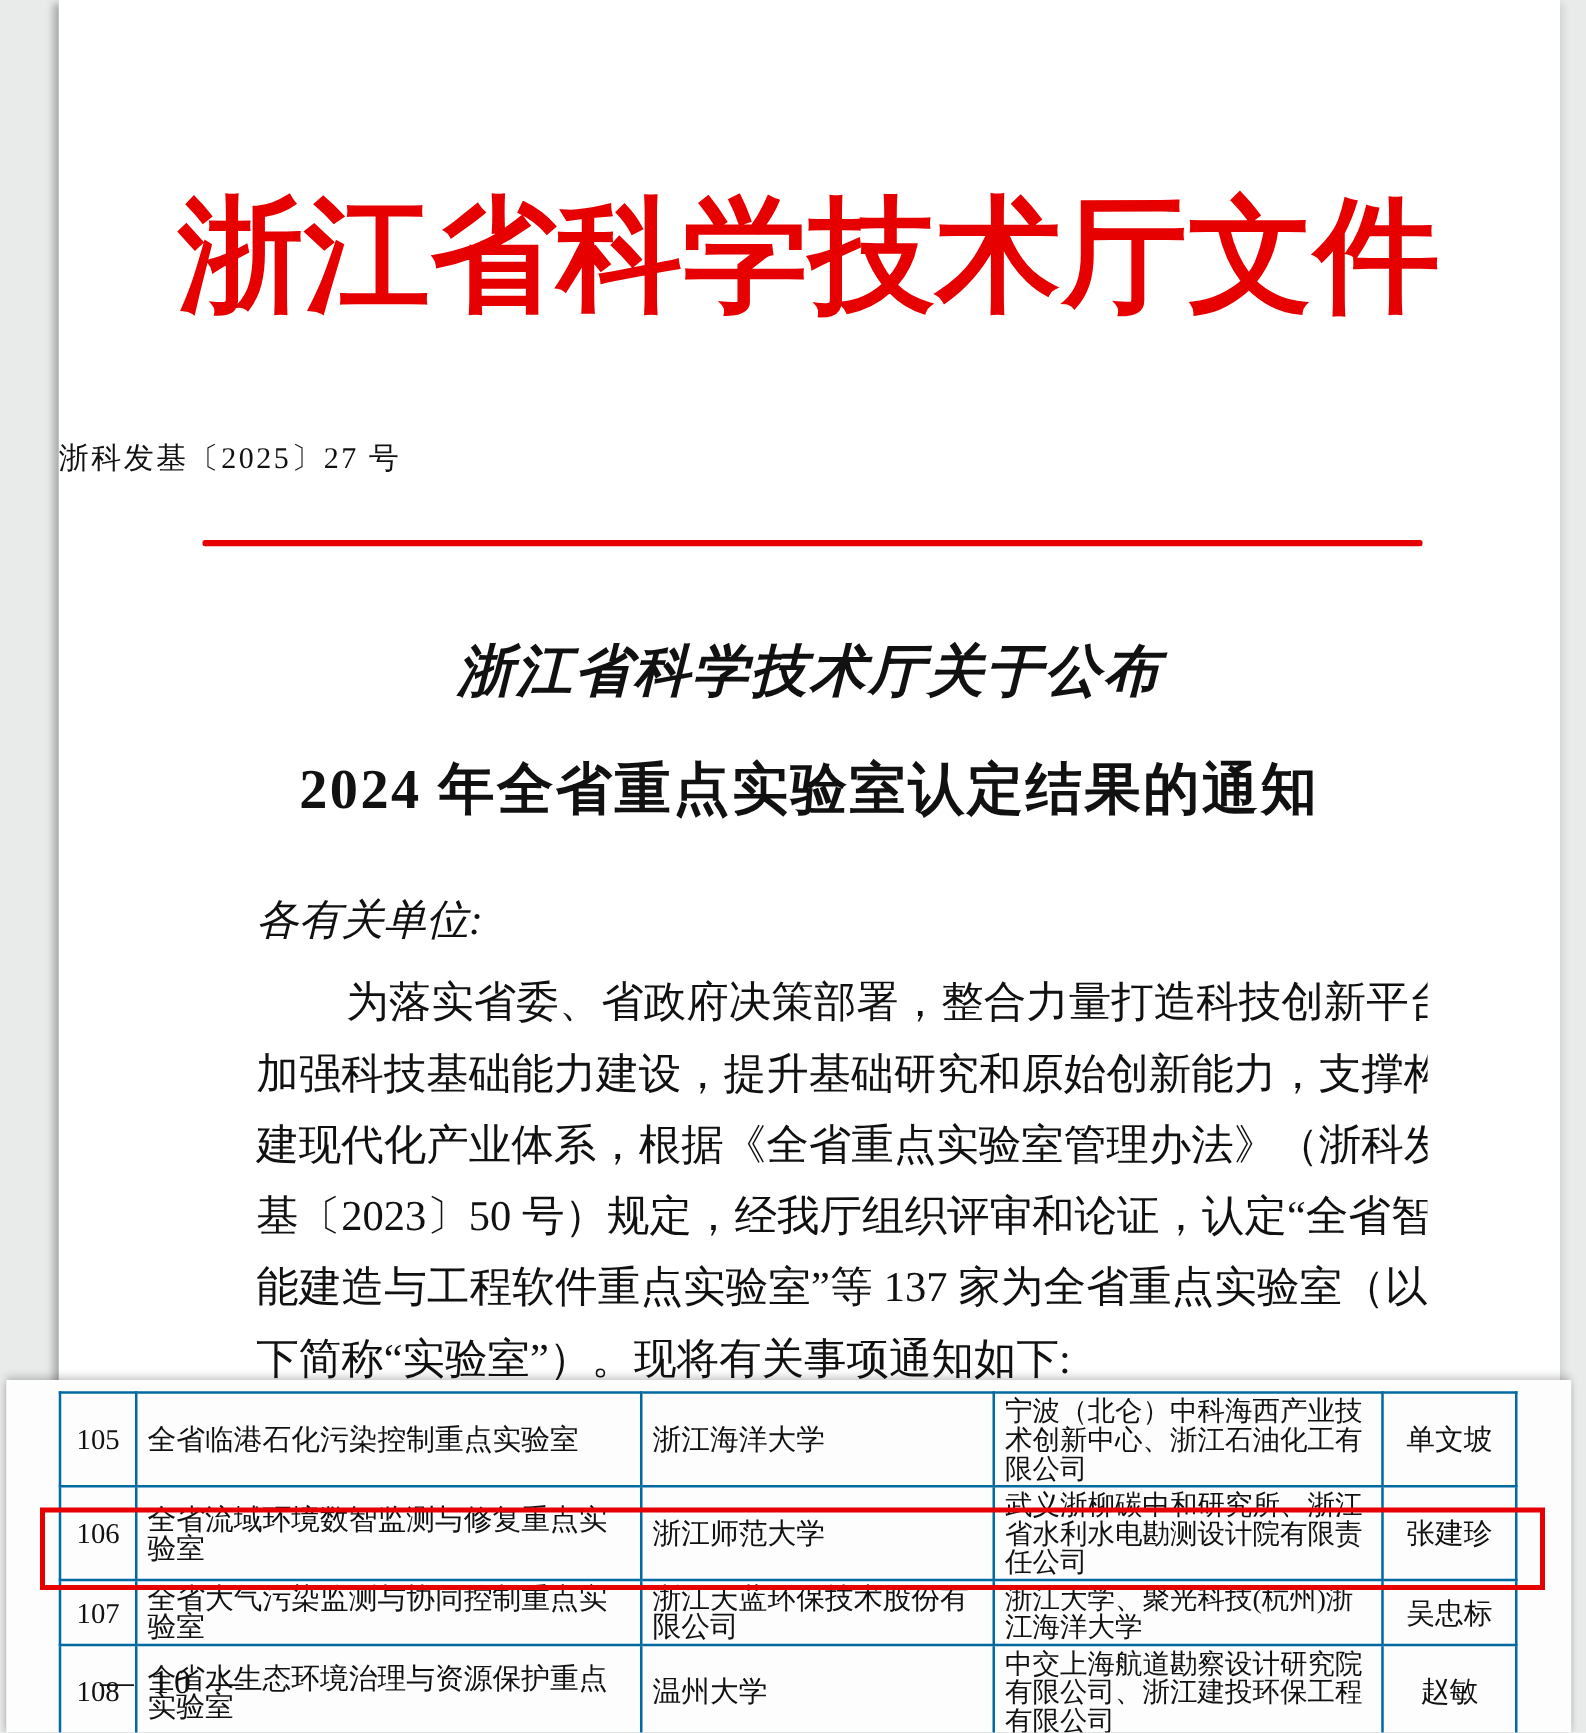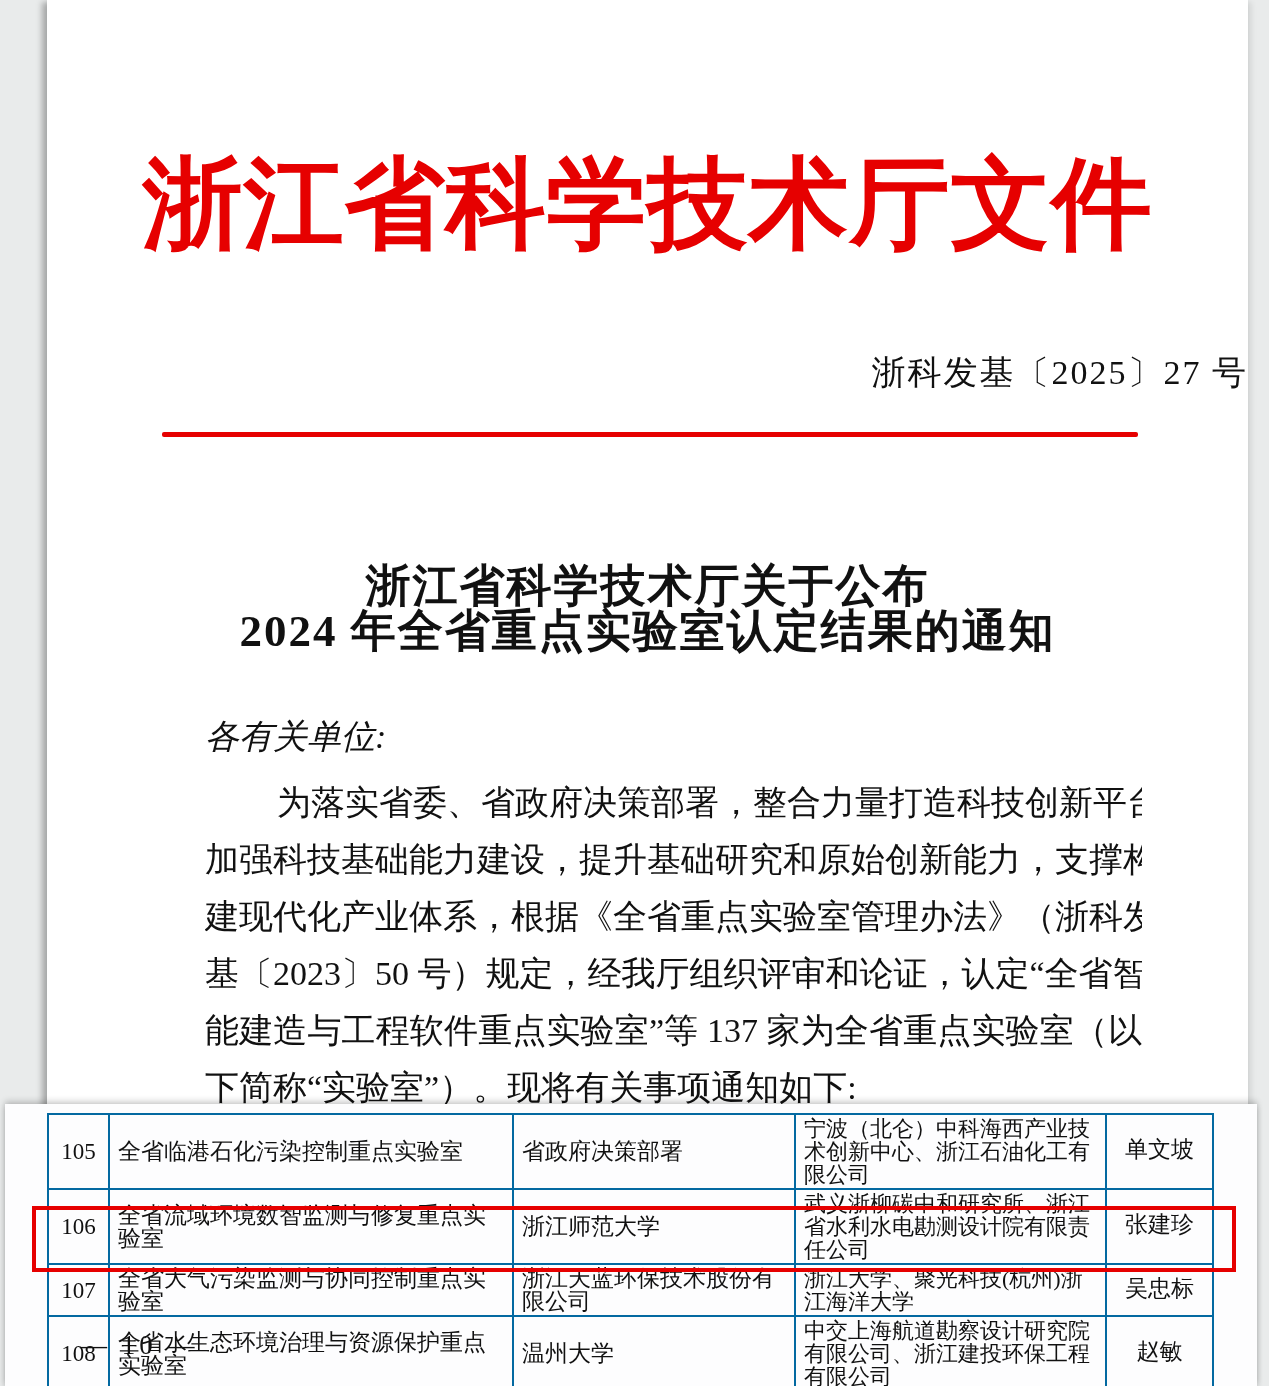--- a/index.html
+++ b/index.html
@@ -37,22 +37,22 @@
     font-weight: bold;
     letter-spacing: 1px;
     color: #e60000;
     white-space: nowrap;
   }
   .doc-number {
     position: absolute;
     left: 0;
     top: 350px;
     width: 100%;
-    text-align: right;
-    font-size: 34px;
+    text-align: left;
+    font-size: 24px;
     letter-spacing: 2px;
   }
   .red-rule {
     position: absolute;
     left: 115px;
     top: 432px;
     width: 976px;
     height: 5px;
     background: #e60000;
     border-radius: 2px;
@@ -60,21 +60,21 @@
   .notice-title-line {
     position: absolute;
     left: 0;
     width: 100%;
     text-align: center;
     font-size: 45px;
     font-weight: bold;
     letter-spacing: 2px;
     white-space: nowrap;
   }
-  .notice-line1 { top: 556px; }
+  .notice-line1 { top: 507px; font-style: italic; }
   .notice-line2 { top: 601px; }
   .salutation {
     position: absolute;
     left: 158px;
     top: 716px;
     font-size: 34px;
     line-height: 42px;
     font-style: italic;
   }
   .para {
@@ -117,21 +117,21 @@
     border: 2px solid #0369a1;
     padding: 2px 8px;
     line-height: 23px;
     vertical-align: middle;
     overflow: hidden;
   }
   td.c-no     { text-align: center; font-size: 23px; }
   td.c-lab    { padding-left: 22px; font-size: 23px; }
   td.c-host   { padding-left: 16px; font-size: 23px; }
   td.c-part   { padding-left: 12px; font-size: 22px; }
-  td.c-person { text-align: center; font-size: 23px; font-family: Liberation Mono, monospace; }
+  td.c-person { text-align: center; font-size: 23px; }
   tr.r0 { height: 52px; }
   tr.r1 { height: 50px; }
   tr.r2 { height: 50px; }
   tr.r3 { height: 49px; }
   .highlight-box {
     position: absolute;
     left: 27px;
     top: 102px;
     width: 1196px;
     height: 58px;
@@ -174,21 +174,21 @@
         <col style="width:61px">
         <col style="width:404px">
         <col style="width:282px">
         <col style="width:311px">
         <col style="width:107px">
       </colgroup>
       <tbody>
         <tr class="r0">
           <td class="c-no">105</td>
           <td class="c-lab">全省临港石化污染控制重点实验室</td>
-          <td class="c-host">省政府决策部署</td>
+          <td class="c-host">浙江海洋大学</td>
           <td class="c-part">宁波（北仑）中科海西产业技术创新中心、浙江石油化工有限公司</td>
           <td class="c-person">单文坡</td>
         </tr>
         <tr class="r1">
           <td class="c-no">106</td>
           <td class="c-lab">全省流域环境数智监测与修复重点实验室</td>
           <td class="c-host">浙江师范大学</td>
           <td class="c-part">武义浙柳碳中和研究所、浙江省水利水电勘测设计院有限责任公司</td>
           <td class="c-person">张建珍</td>
         </tr>

